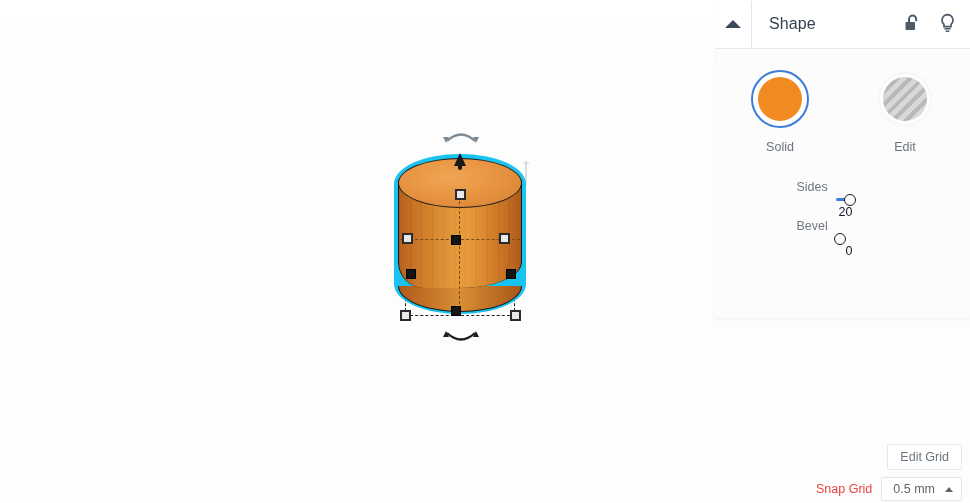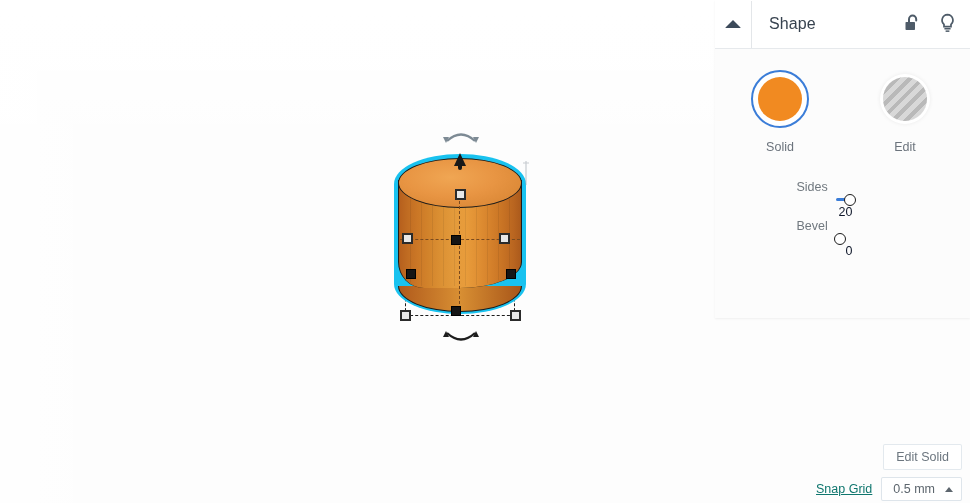--- a/index.html
+++ b/index.html
@@ -338,22 +338,21 @@
   .snap-bar {
     position: absolute;
     right: 8px;
     bottom: 2px;
     display: flex;
     align-items: center;
     gap: 9px;
   }
   .snap-label {
     font-size: 12.5px;
-    color: #0f766e;
-    text-decoration: underline;
+    color: #ef4444;
   }
   .snap-select {
     display: flex;
     align-items: center;
     gap: 10px;
     padding: 4px 8px 4px 11px;
     background: rgba(255,255,255,0.72);
     border: 1px solid rgba(218,226,233,0.9);
     border-radius: 2px;
     font-size: 12.5px;
@@ -485,21 +484,21 @@
           <div class="track"></div>
           <div class="knob" style="left:-2px;"></div>
         </div>
         <div class="slider-value">0</div>
       </div>
 
 
     </div>
   </div>
 
-  <div class="edit-grid-btn">Edit Solid</div>
+  <div class="edit-grid-btn">Edit Grid</div>
 
   <div class="snap-bar">
     <div class="snap-label">Snap Grid</div>
     <div class="snap-select">
       <span>0.5 mm</span>
       <span class="tri-sm"></span>
     </div>
   </div>
 
 </div>

